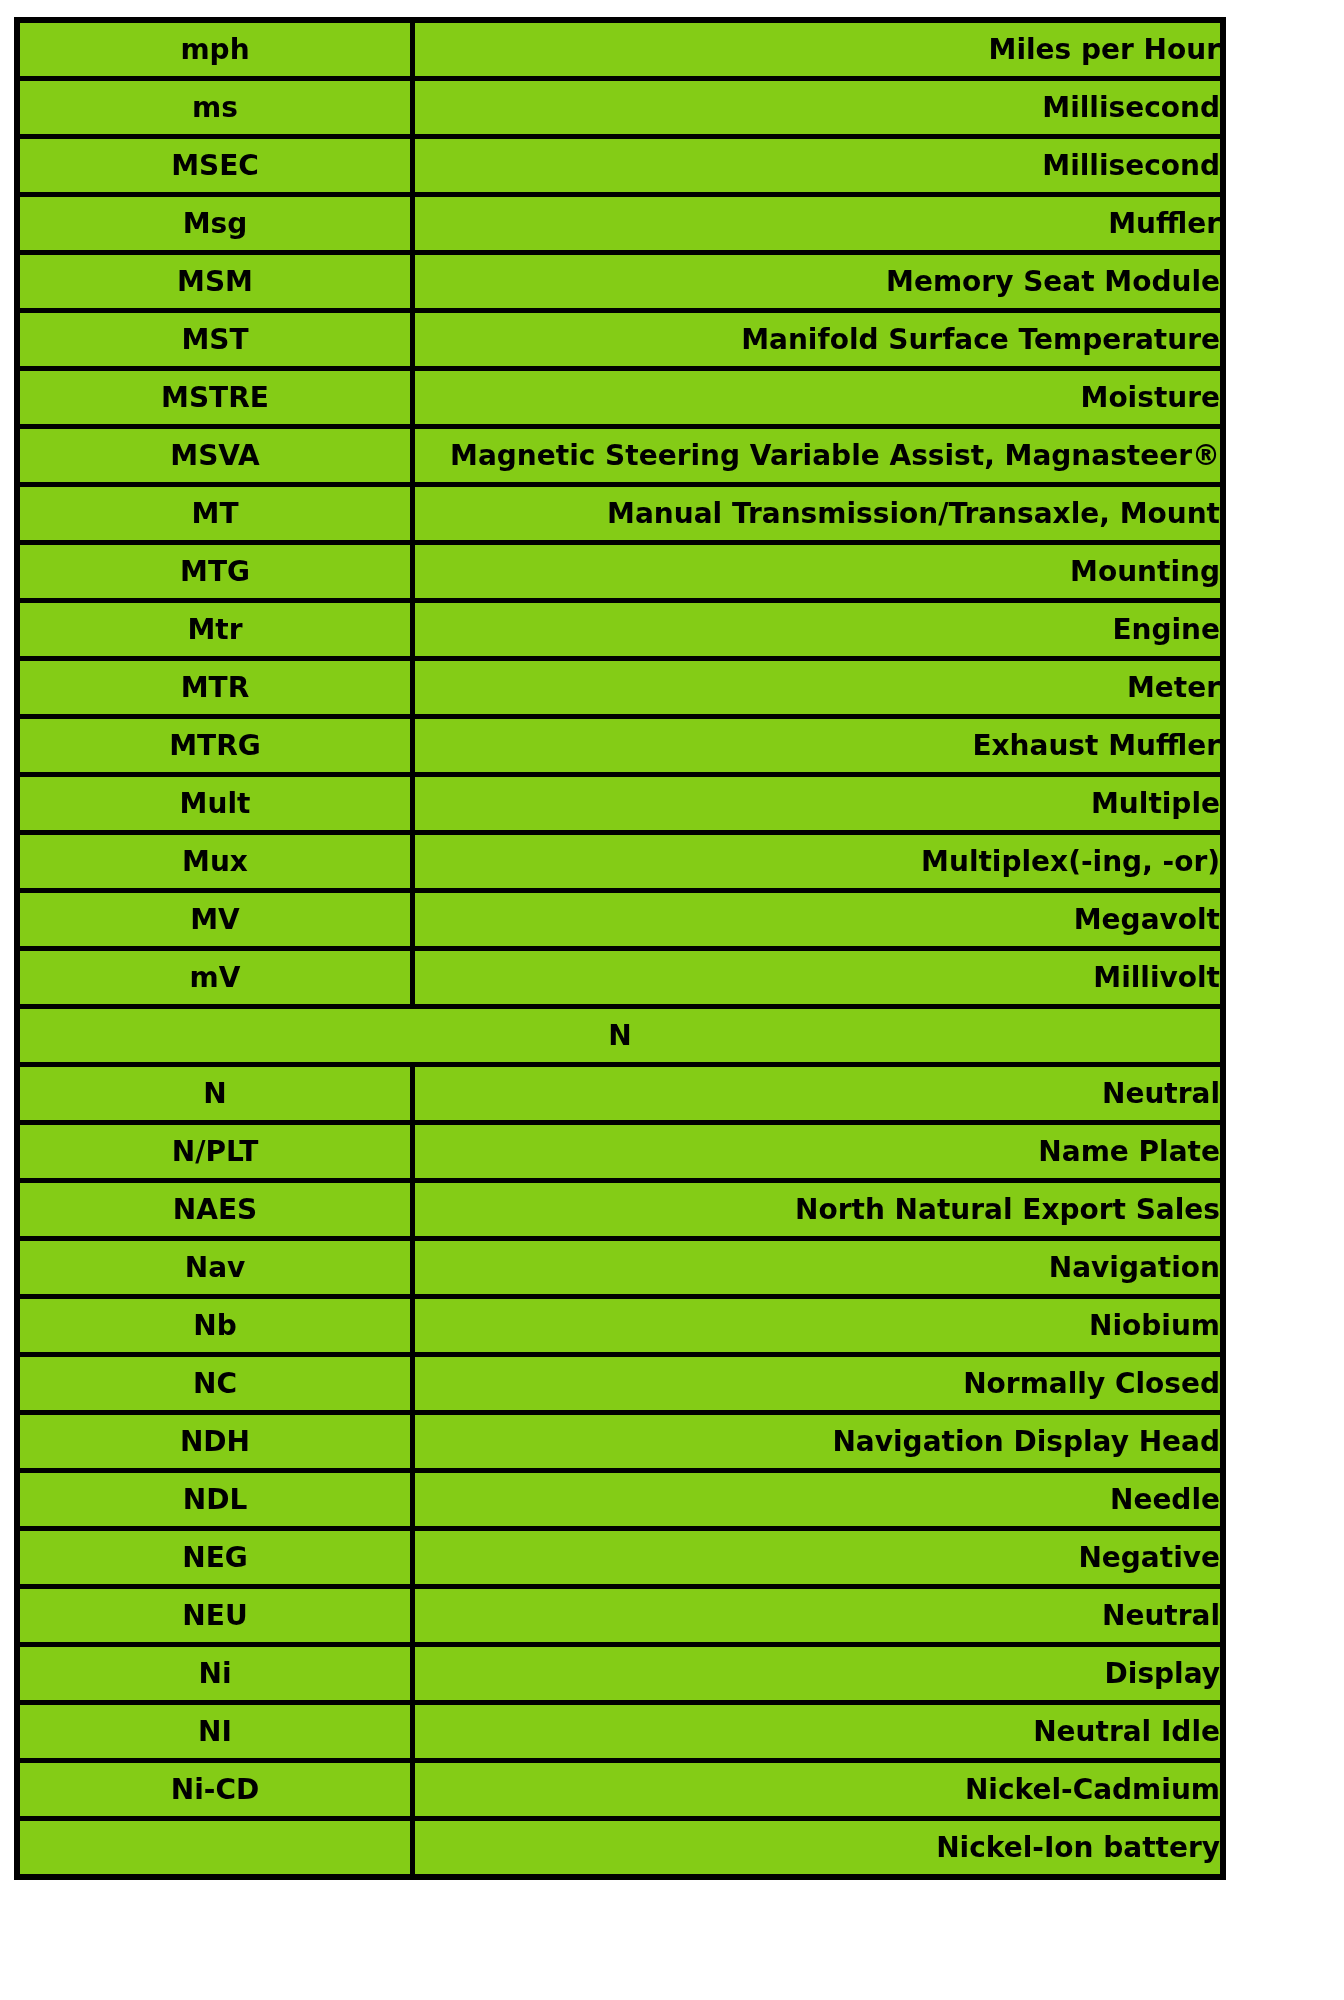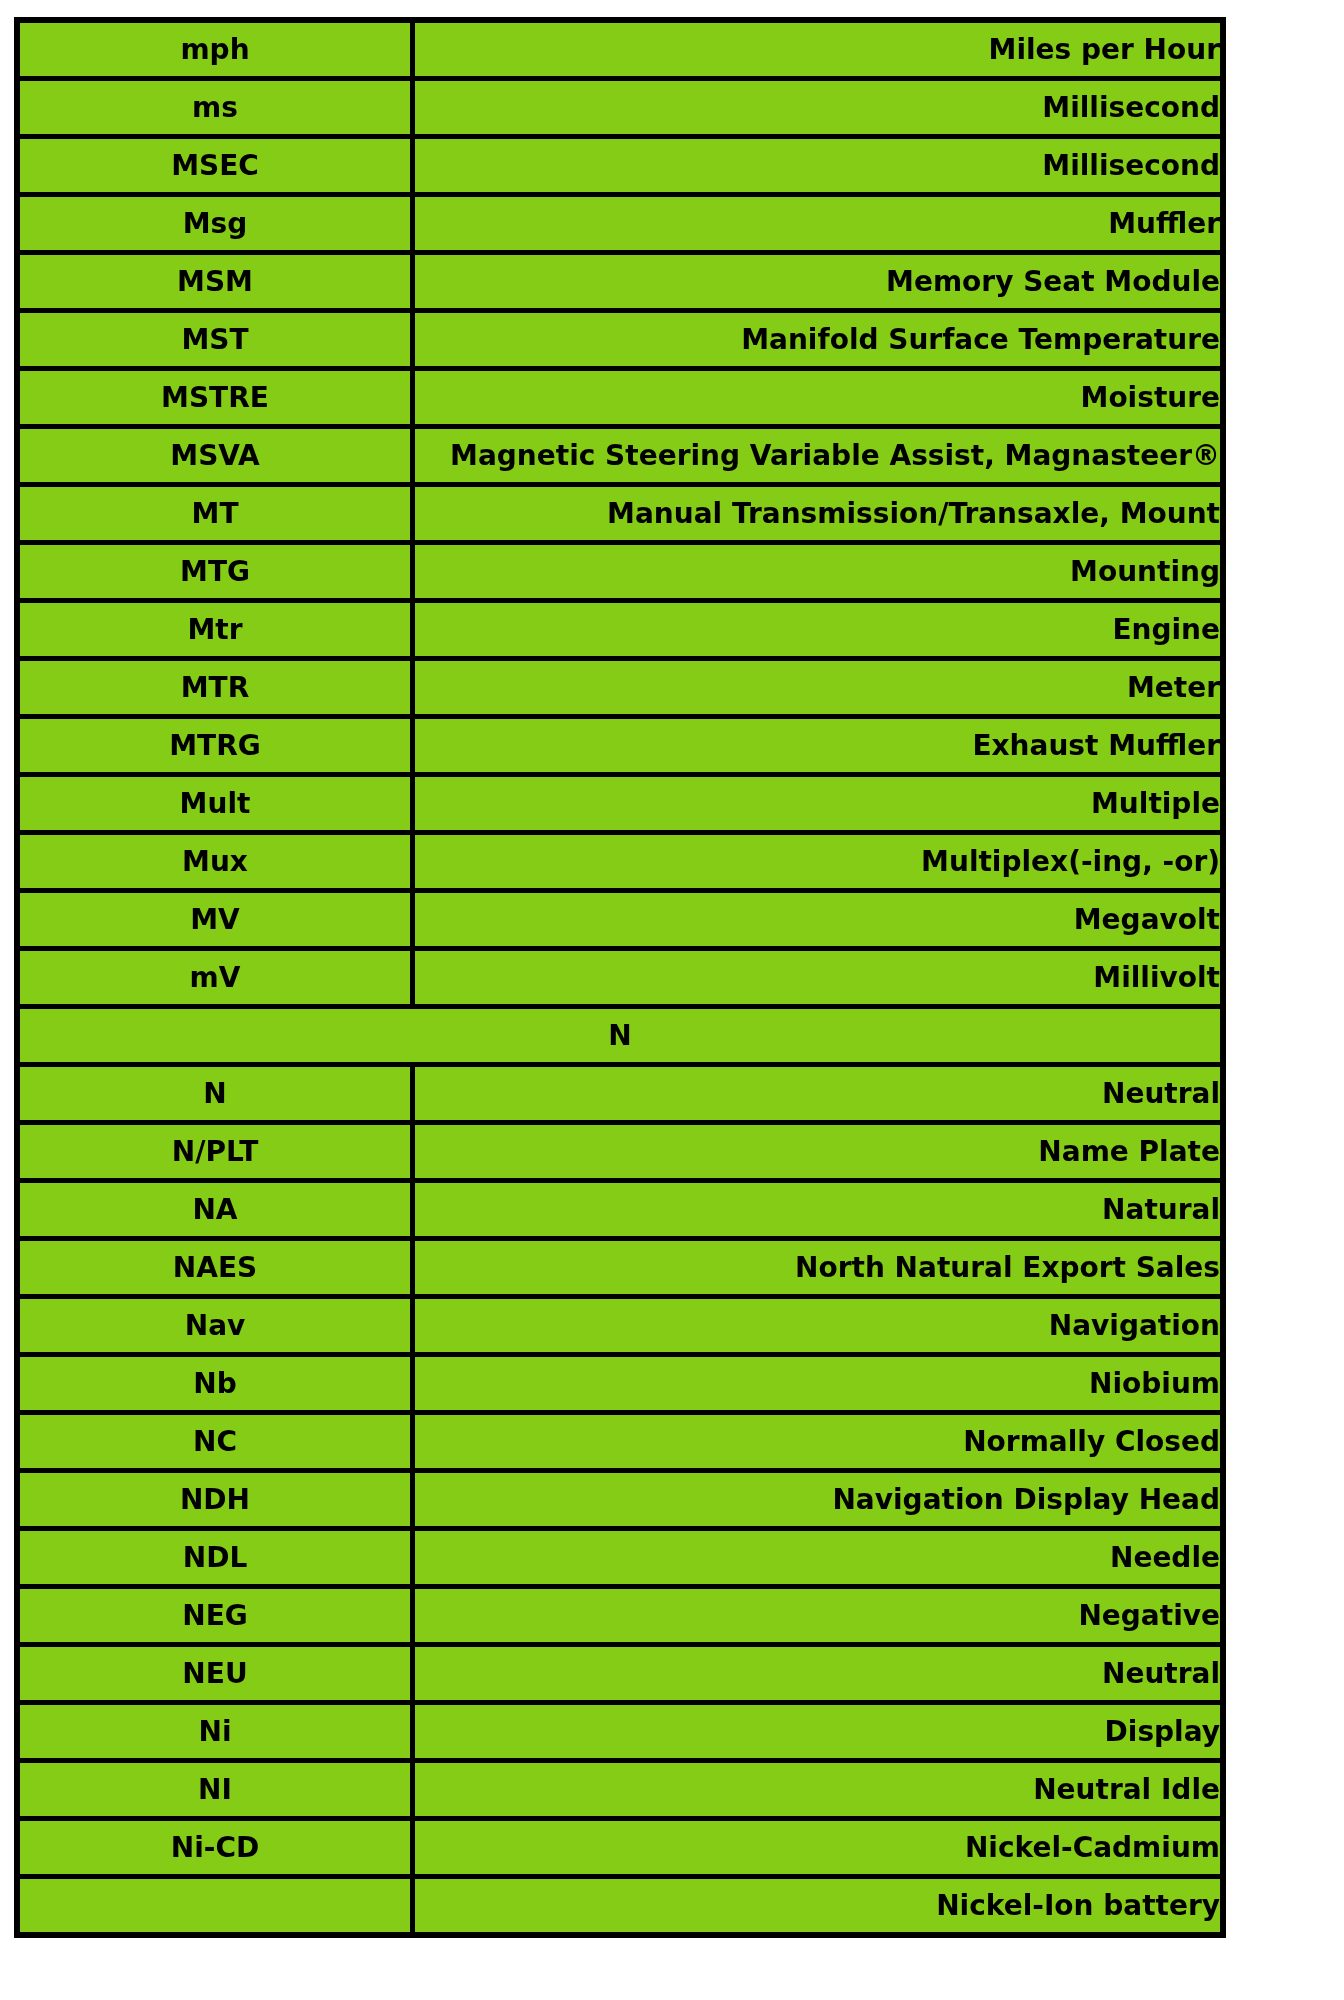--- a/index.html
+++ b/index.html
@@ -151,24 +151,20 @@
   <tr>
     <td class="abbr-cell">N</td>
     <td class="desc-cell">Neutral</td>
   </tr>
 
   <tr>
     <td class="abbr-cell">N/PLT</td>
     <td class="desc-cell">Name Plate</td>
   </tr>
 
-  <tr>
-    <td class="abbr-cell">NA</td>
-    <td class="desc-cell">Natural</td>
-  </tr>
 
   <tr>
     <td class="abbr-cell">NAES</td>
     <td class="desc-cell">North Natural Export Sales</td>
   </tr>
 
   <tr>
     <td class="abbr-cell">Nav</td>
     <td class="desc-cell">Navigation</td>
   </tr>

